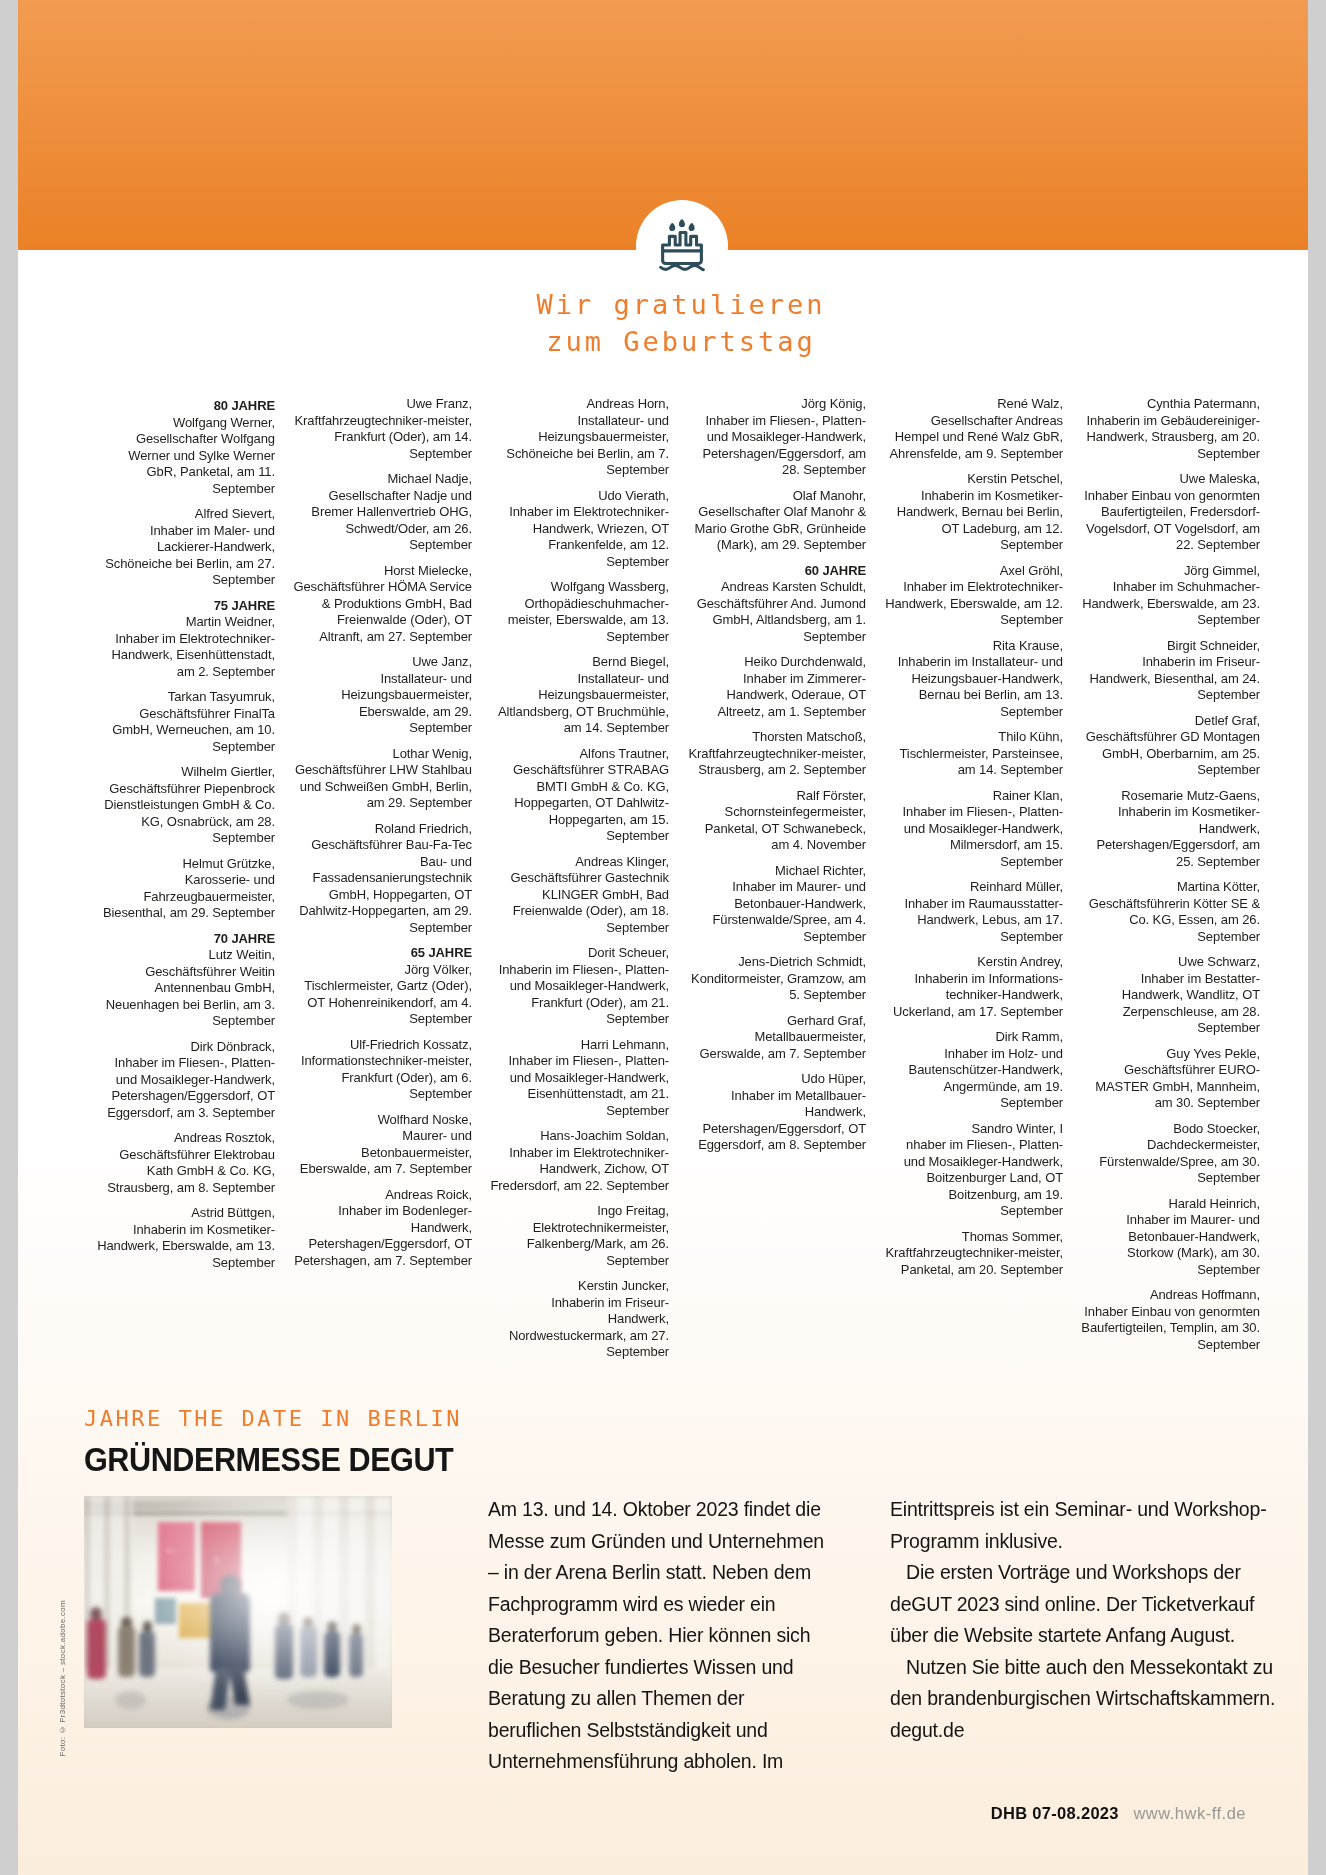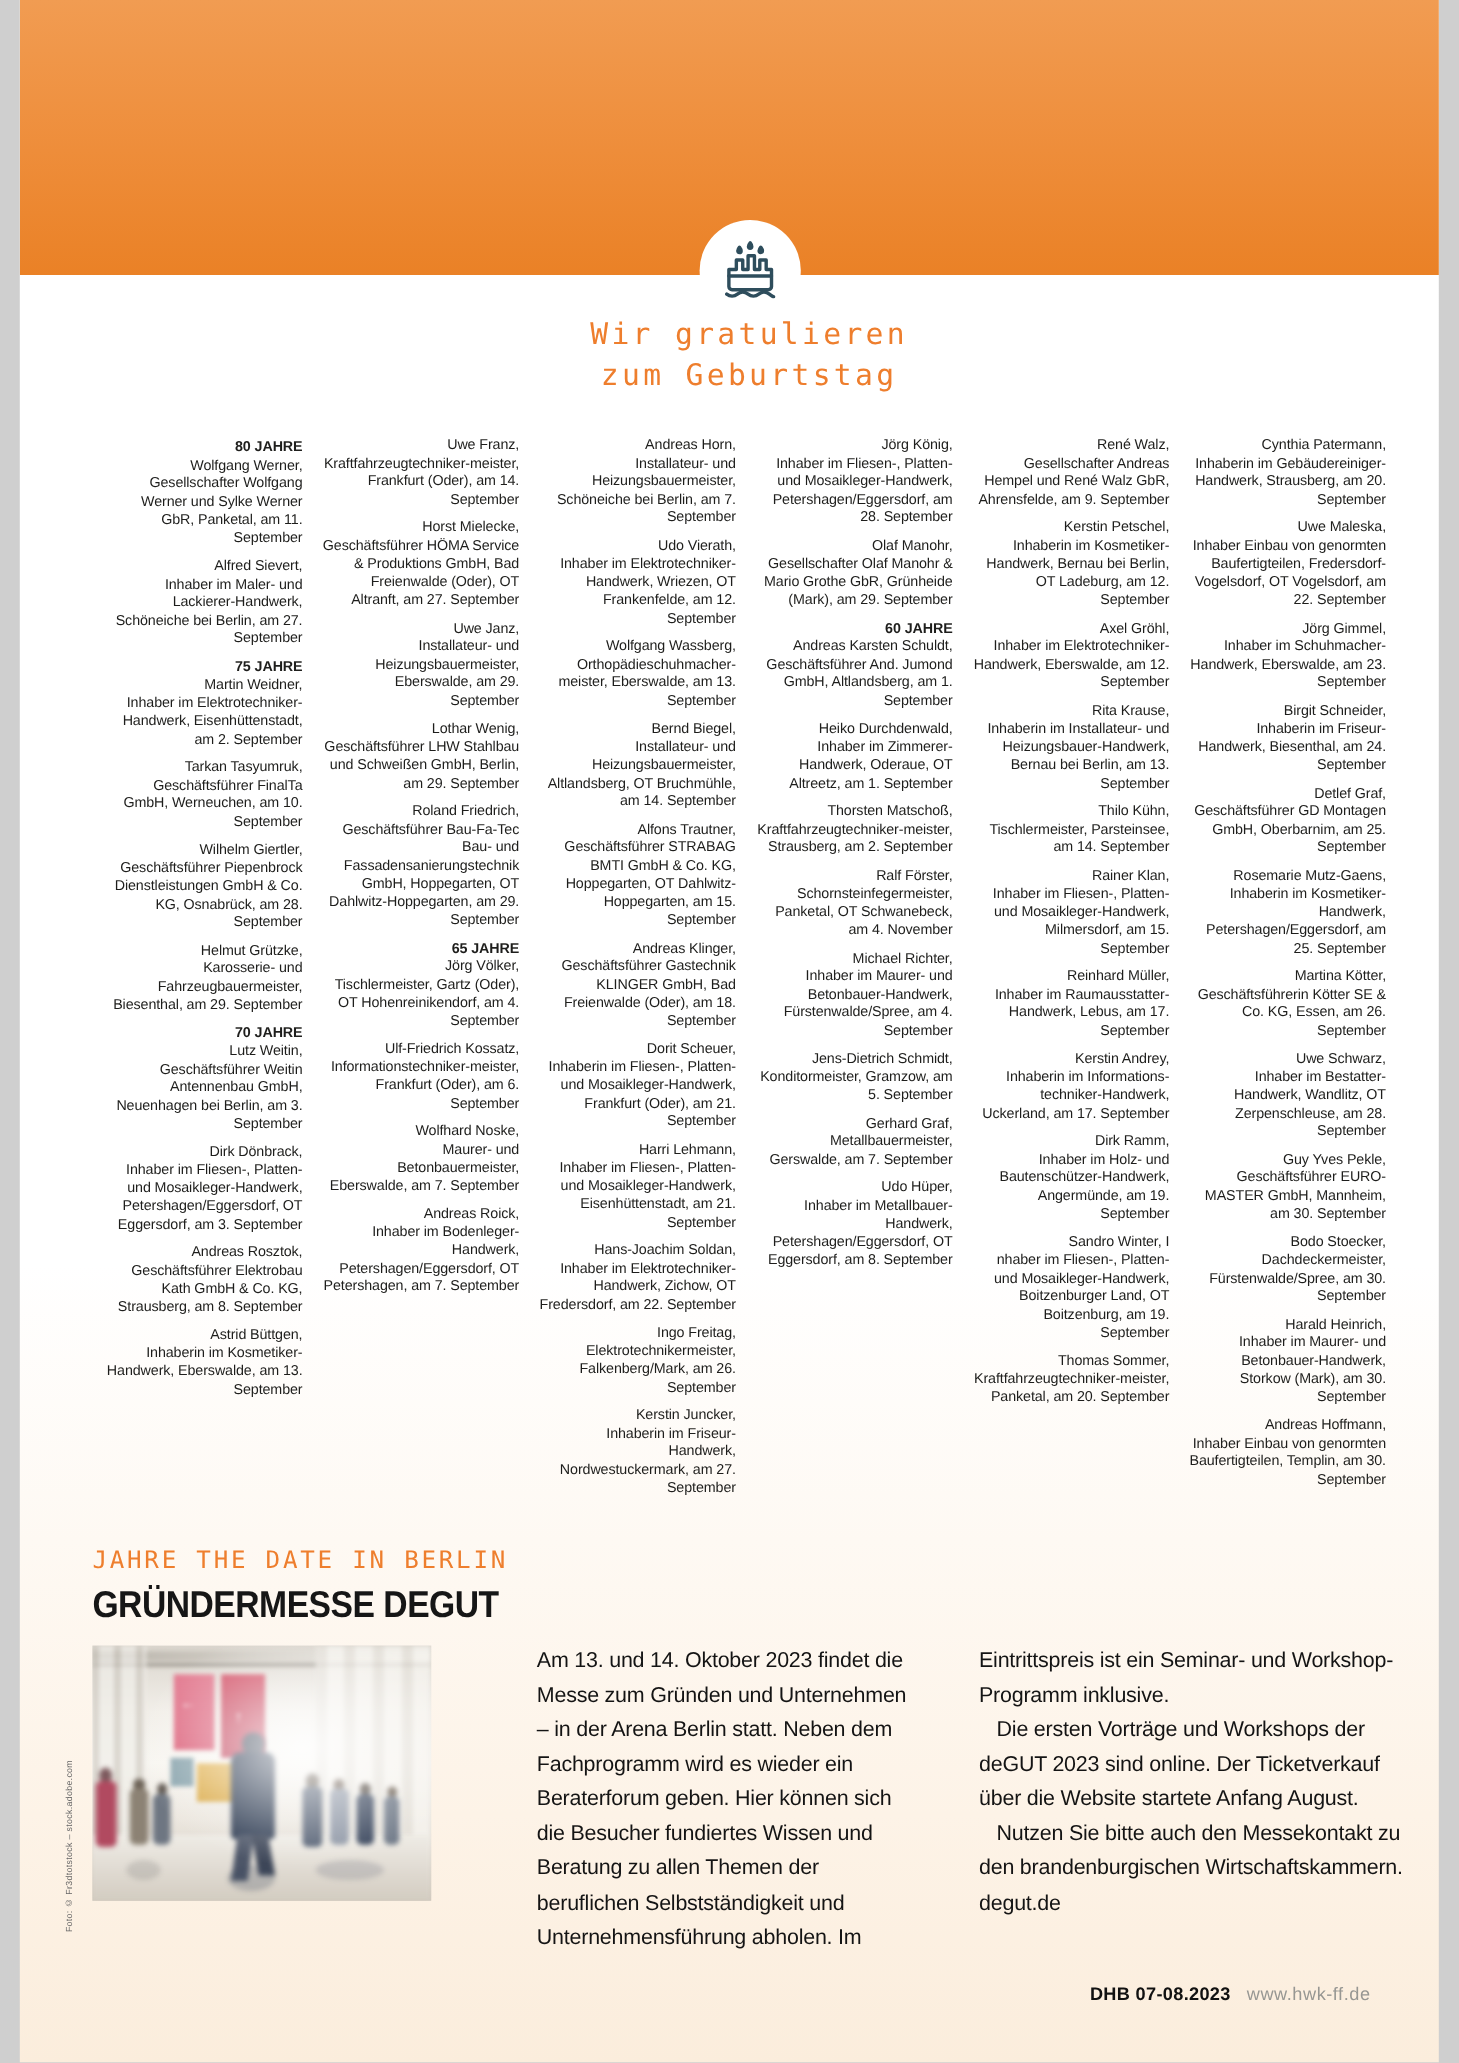--- a/index.html
+++ b/index.html
@@ -98,20 +98,22 @@
         <div class="entry">Dirk Dönbrack,
 Inhaber im Fliesen-, Platten- und Mosaikleger-Handwerk, Petershagen/Eggersdorf, OT Eggersdorf, am 3. September</div>
         <div class="entry">Andreas Rosztok,
 Geschäftsführer Elektrobau Kath GmbH &amp; Co. KG, Strausberg, am 8. September</div>
         <div class="entry">Astrid Büttgen,
 Inhaberin im Kosmetiker-Handwerk, Eberswalde, am 13. September</div>
       </div>
     <div class="bcol">
         <div class="entry">Uwe Franz,
 Kraftfahrzeugtechniker-meister, Frankfurt (Oder), am 14. September</div>
+        <div class="entry">Michael Nadje,
+Gesellschafter Nadje und Bremer Hallenvertrieb OHG, Schwedt/Oder, am 26. September</div>
         <div class="entry">Horst Mielecke,
 Geschäftsführer HÖMA Service &amp; Produktions GmbH, Bad Freienwalde (Oder), OT Altranft, am 27. September</div>
         <div class="entry">Uwe Janz,
 Installateur- und Heizungsbauermeister, Eberswalde, am 29. September</div>
         <div class="entry">Lothar Wenig,
 Geschäftsführer LHW Stahlbau und Schweißen GmbH, Berlin, am 29. September</div>
         <div class="entry">Roland Friedrich,
 Geschäftsführer Bau-Fa-Tec Bau- und Fassadensanierungstechnik GmbH, Hoppegarten, OT Dahlwitz-Hoppegarten, am 29. September</div>
         <div class="age">65 JAHRE</div>
         <div class="entry">Jörg Völker,

